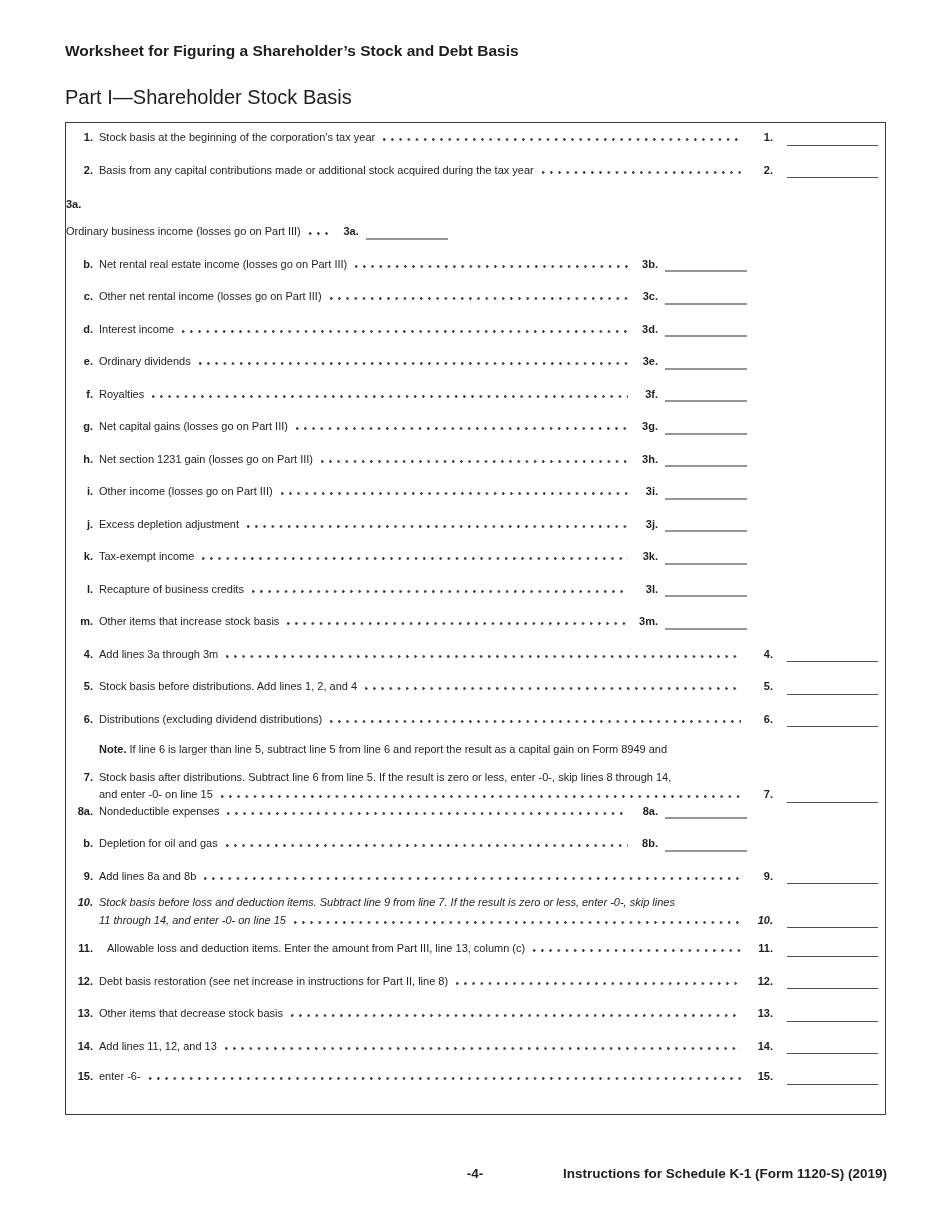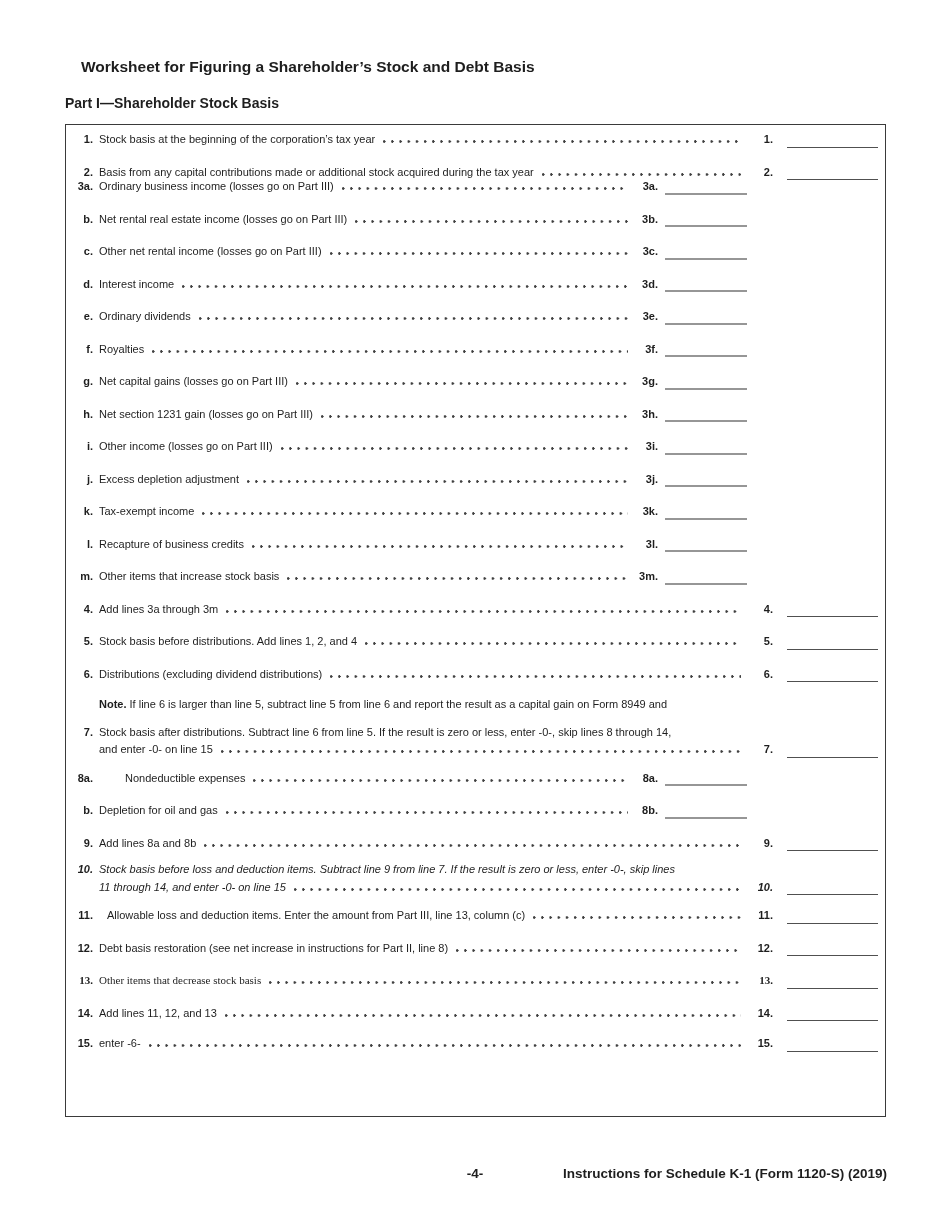--- a/index.html
+++ b/index.html
@@ -1,22 +1,22 @@
 <!DOCTYPE html>
 <html><head>
 <meta charset="utf-8">
 <style>
   html,body{margin:0;padding:0;}
   body{
     width:950px;height:1230px;position:relative;background:#ffffff;
     color:#1e1e1e;font-family:"Liberation Sans","DejaVu Sans",sans-serif;
     overflow:hidden;
   }
-  .title{margin:16px;padding:42px 0 0 65px;font-size:15.5px;font-weight:bold;}
-  .part-title{margin:19px 0 0 65px;font-size:14px;font-weight:bold;}
+  .title{margin:0;padding:42px 0 0 65px;font-size:15.5px;font-weight:bold;}
+  .part-title{margin:26px 0 0 65px;font-size:20px;font-weight:normal;}
 
   .worksheet-box{
     box-sizing:border-box;margin:13px 0 0 65px;width:821px;min-height:993px;
     border:1.5px solid #3a3a3a;padding:0 7px 6px 0;
   }
 
   .row{display:flex;align-items:baseline;font-size:11px;line-height:14.5px;}
   .row.multi{line-height:17.5px;}
   .num{flex:0 0 27px;text-align:right;font-weight:bold;margin-right:6px;}
   .body{flex:1;min-width:0;}
@@ -61,21 +61,21 @@
     </div>
     <div class="row outer" style="margin-top: 18px;">
       <div class="num">2.</div>
       <div class="body flexline">
         <div class="rowtext">Basis from any capital contributions made or additional stock acquired during the tax year</div>
         <div class="dots"></div>
         <div class="entry-label">2.</div>
         <div class="entry-line"></div>
       </div>
     </div>
-    <div class="row inner" style="margin-top: 0;">
+    <div class="row inner" style="margin-top: 20px; flex-direction: column;">
       <div class="num">3a.</div>
       <div class="body flexline">
         <div class="rowtext">Ordinary business income (losses go on Part III)</div>
         <div class="dots"></div>
         <div class="entry-label">3a.</div>
         <div class="entry-line"></div>
         <div class="spacer"></div>
       </div>
     </div>
     <div class="row inner" style="margin-top: 18px;">
@@ -236,21 +236,21 @@
       <div class="body">
         <div class="l1">Stock basis after distributions. Subtract line 6 from line 5. If the result is zero or less, enter -0-, skip lines 8 through 14,</div>
         <div class="l2 flexline">
           <div class="rowtext">and enter -0- on line 15</div>
           <div class="dots"></div>
           <div class="entry-label">7.</div>
           <div class="entry-line"></div>
         </div>
       </div>
     </div>
-    <div class="row inner" style="margin-top: 12px; gap: 26px;">
+    <div class="row inner" style="">
       <div class="num">8a.</div>
       <div class="body flexline">
         <div class="rowtext">Nondeductible expenses</div>
         <div class="dots"></div>
         <div class="entry-label">8a.</div>
         <div class="entry-line"></div>
         <div class="spacer"></div>
       </div>
     </div>
     <div class="row inner" style="margin-top: 18px;">
@@ -295,21 +295,21 @@
     </div>
     <div class="row outer" style="margin-top: 18px;">
       <div class="num">12.</div>
       <div class="body flexline">
         <div class="rowtext">Debt basis restoration (see net increase in instructions for Part II, line 8)</div>
         <div class="dots"></div>
         <div class="entry-label">12.</div>
         <div class="entry-line"></div>
       </div>
     </div>
-    <div class="row outer" style="margin-top: 18px; font-family: Liberation Serif, serif;">
+    <div class="row outer" style="margin-top: 18px;">
       <div class="num">13.</div>
       <div class="body flexline">
         <div class="rowtext">Other items that decrease stock basis</div>
         <div class="dots"></div>
         <div class="entry-label">13.</div>
         <div class="entry-line"></div>
       </div>
     </div>
     <div class="row outer" style="margin-top: 18px;">
       <div class="num">14.</div>

